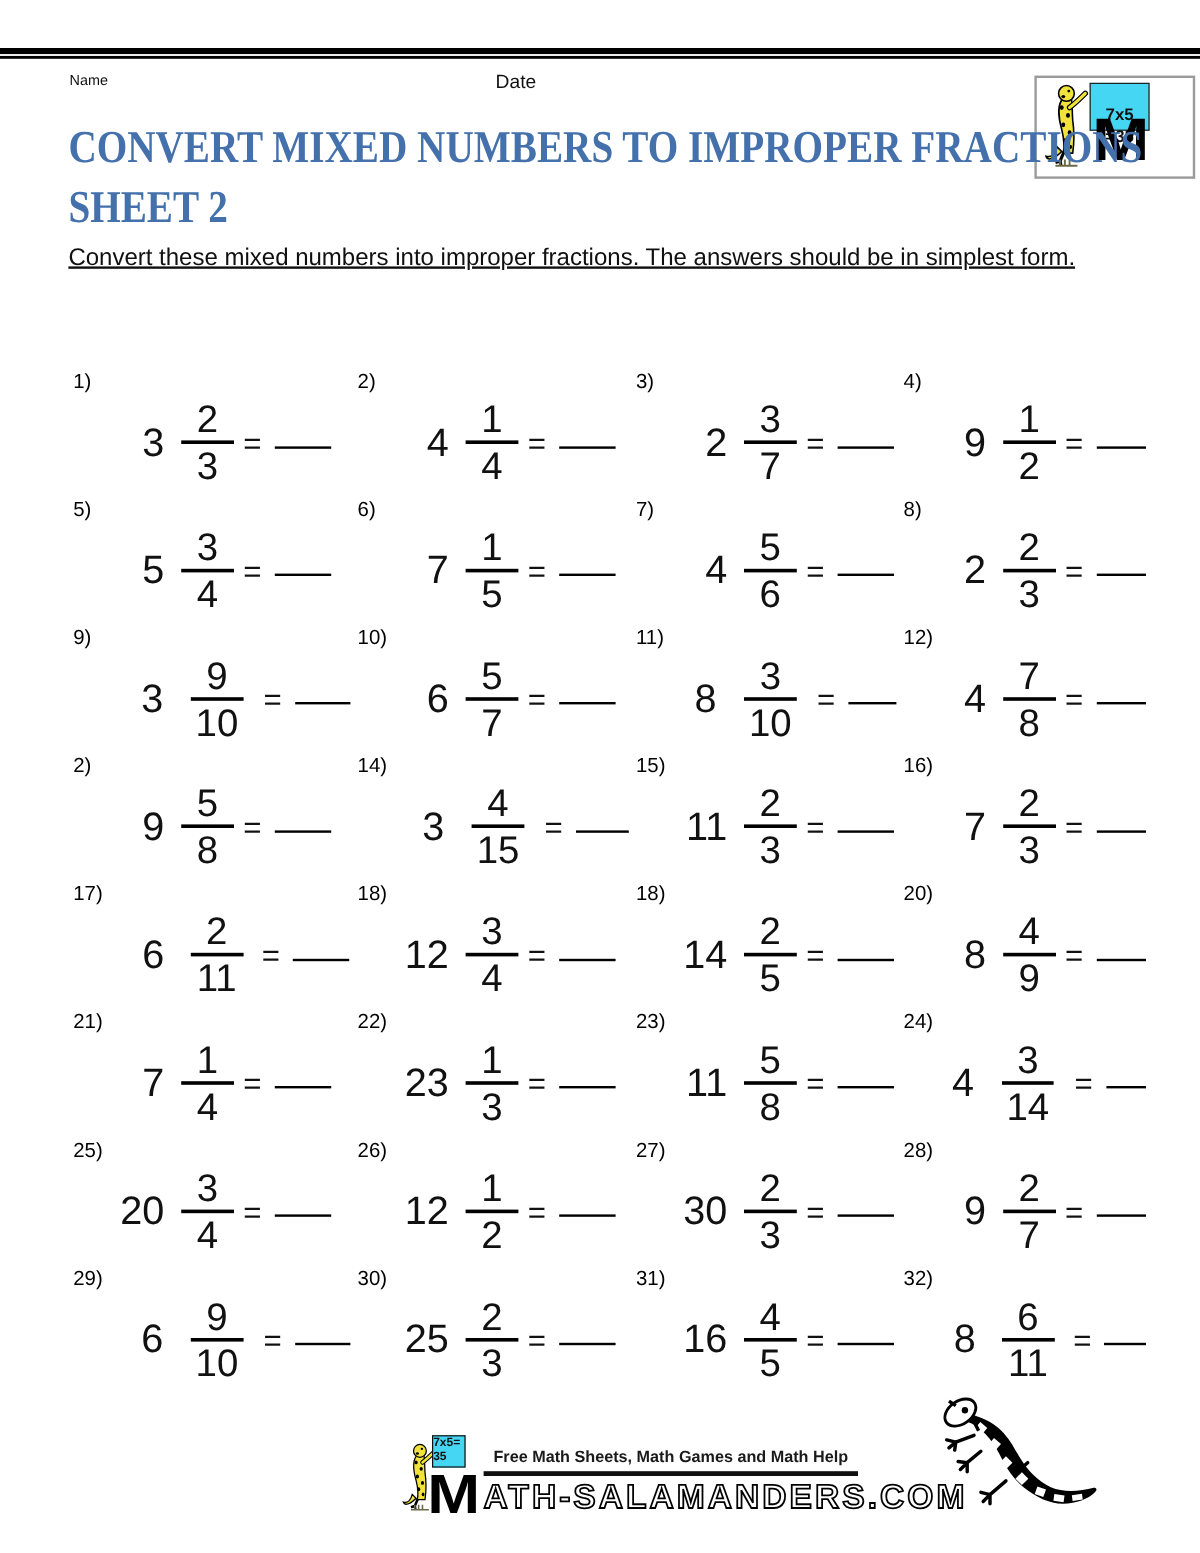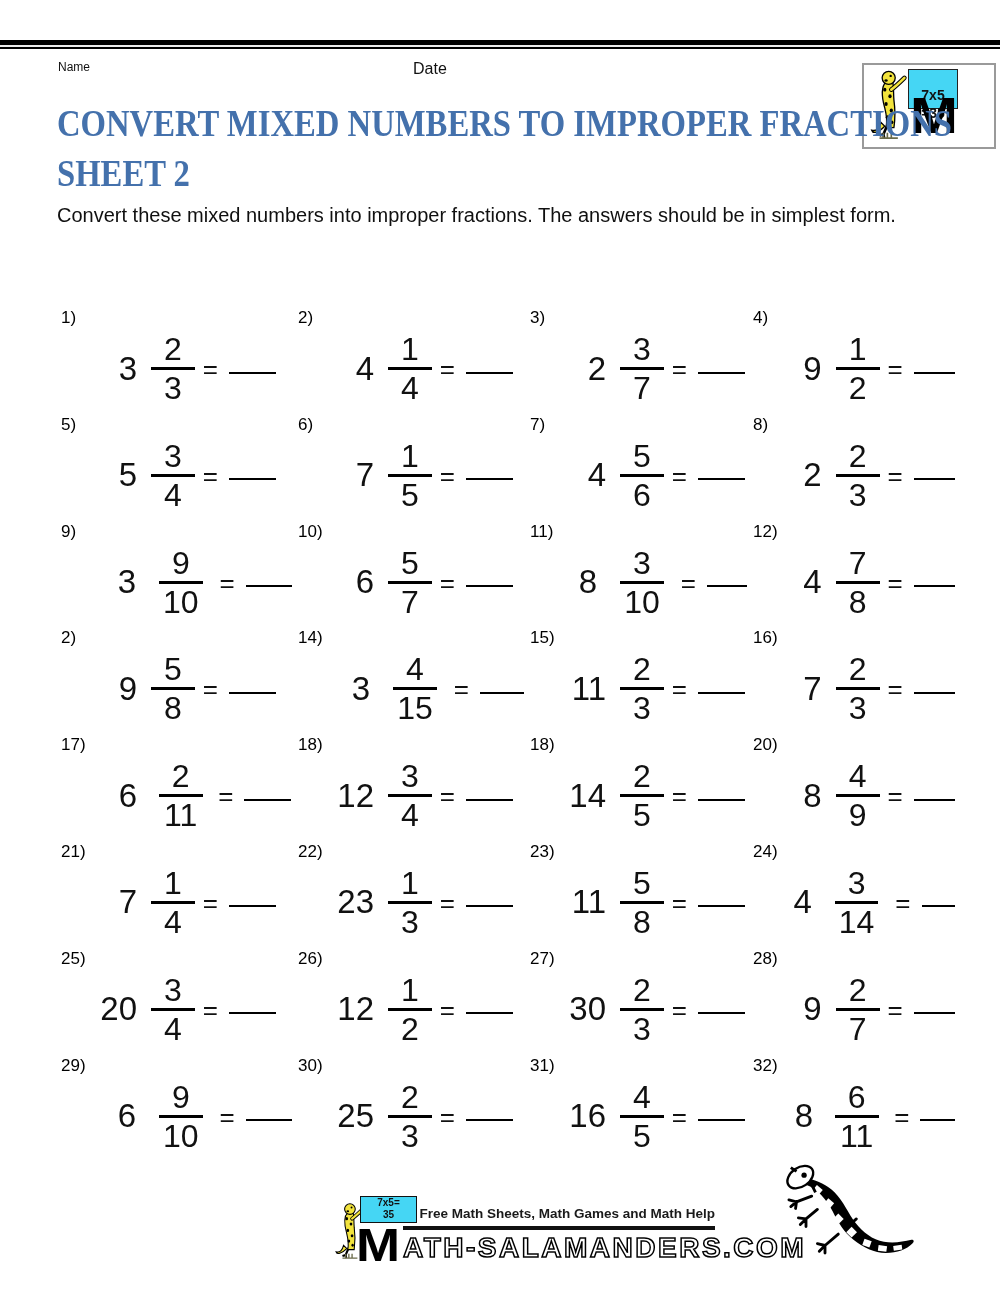--- a/index.html
+++ b/index.html
@@ -16,44 +16,44 @@
   .logo-sala{position:absolute;left:6px;top:5px;width:40px;height:72px;}
   .logo-board{position:absolute;left:44px;top:4px;width:50px;height:40px;background:#45d6f4;
     border:1.5px solid #222;font-weight:700;font-size:14px;line-height:1.3;text-align:center;padding-top:16px;box-sizing:border-box;}
   .logo-m{position:absolute;left:46px;top:26px;font-size:50px;font-weight:800;line-height:1;
     transform:scaleX(1.15);transform-origin:left top;color:#000;}
 
   .title{position:absolute;left:57px;font-family:"Liberation Serif",serif;
     font-weight:600;font-size:38px;color:#4471ac;line-height:1;white-space:nowrap;
     transform:scaleX(0.86);transform-origin:left top;}
   .title1{top:104px;} .title2{top:154px;}
-  .instructions{position:absolute;left:57px;top:197px;width:880px;font-size:20px;line-height:37px;color:#101010;}
+  .instructions{position:absolute;left:57px;top:197px;width:880px;font-size:20px;line-height:37px;color:#101010;text-decoration:underline;}
 
   
   .grid{position:absolute;left:55px;top:302px;display:grid;
     grid-template-columns:237px 232px 223px 208px;grid-auto-rows:106.8px;}
   .cell{padding-top:6px;}
   .plabel{font-size:17px;margin-left:6px;color:#000;}
   .eq{display:flex;align-items:center;margin-left:22px;margin-top:5px;}
   .whole{width:60px;text-align:right;font-size:33px;}
   .frac{display:inline-flex;flex-direction:column;align-items:center;margin-left:14px;font-size:32px;line-height:1.0;}
   .fnum{padding:0 13px 2px;border-bottom:3px solid #000;}
   .fden{padding:2px 13px 0;}
   .eqs{font-size:26px;margin-left:8px;margin-top:2px;}
   .blank{width:47px;height:0;border-bottom:2.5px solid #000;margin-left:11px;margin-top:8px;}
 
   
   .footer-logo{position:absolute;left:335px;top:1196px;width:392px;height:86px;}
   .f-sala{position:absolute;left:0;top:4px;width:32px;height:64px;}
-  .f-board{position:absolute;left:25px;top:0;width:57px;height:27px;background:#45d6f4;
-    border:1.5px solid #111;font-size:10px;font-weight:700;line-height:1.2;text-align:center;box-sizing:border-box;}
+  .f-board{position:absolute;left:25px;top:0;width:28px;height:27px;background:#45d6f4;
+    border:1.5px solid #111;font-size:10px;font-weight:700;line-height:1.2;box-sizing:border-box;}
   .f-m{position:absolute;left:21px;top:26px;font-size:46px;font-weight:800;line-height:1;
     transform:scaleX(1.15);transform-origin:left top;color:#000;}
   .f-right{position:absolute;left:68px;top:10px;width:318px;}
-  .f-tagline{font-size:13.5px;font-weight:700;text-align:right;width:312px;color:#1a1a1a;}
+  .f-tagline{font-size:13.5px;font-weight:700;text-align:center;width:312px;color:#1a1a1a;}
   .f-rule{margin-top:5px;height:3.5px;background:#111;width:312px;}
   .f-site{margin-top:2px;font-size:28px;font-weight:700;letter-spacing:2.5px;white-space:nowrap;
     color:#fff;-webkit-text-stroke:1.5px #000;}
   @supports not (-webkit-text-stroke:1px #000){.f-site{color:#000;}}
   .gecko{position:absolute;left:768px;top:1158px;width:152px;height:118px;}
 </style>
 </head>
 <body>
 
 <svg width="0" height="0" style="position:absolute" aria-hidden="true">

